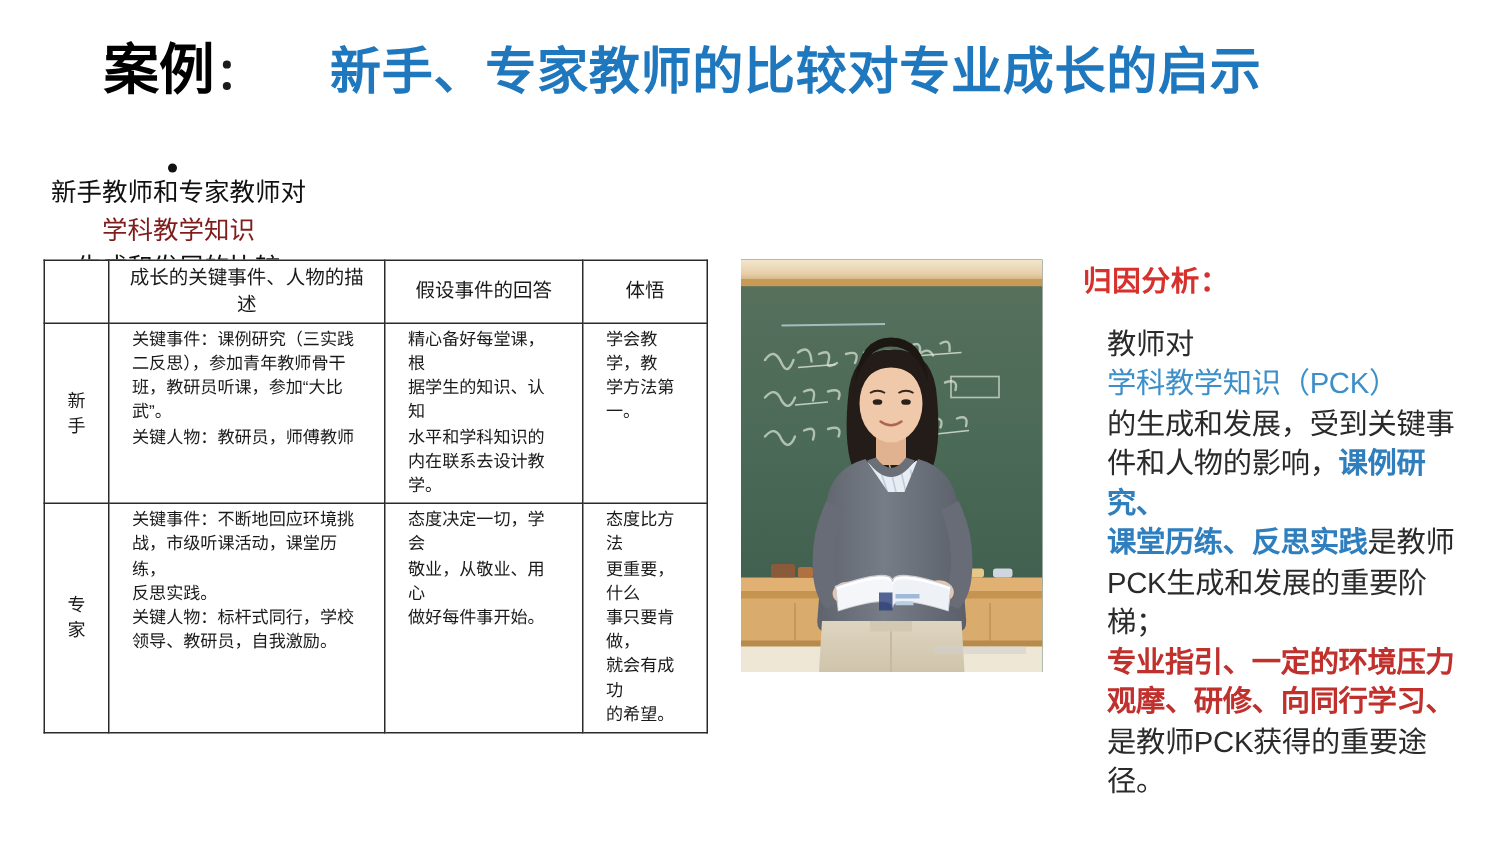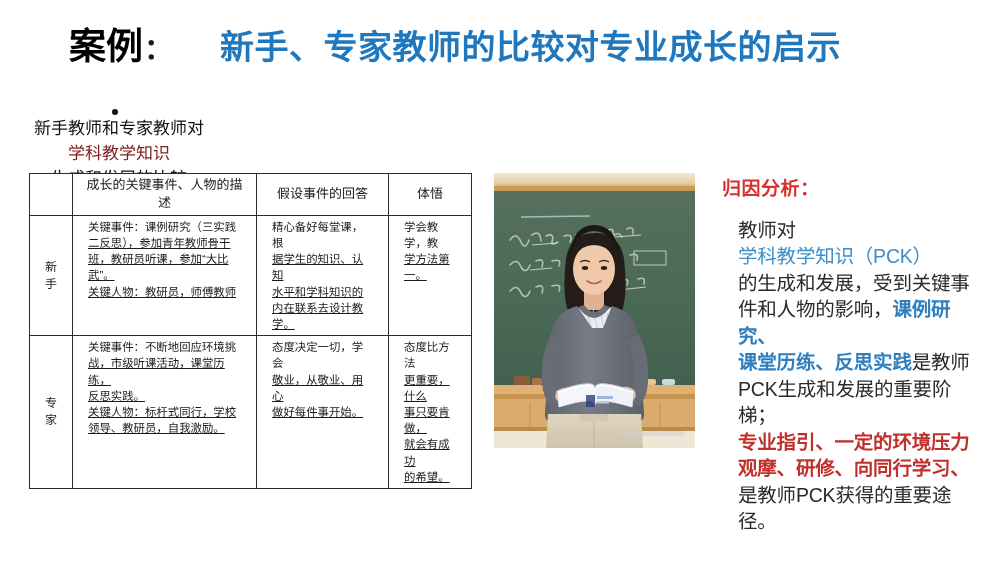--- a/index.html
+++ b/index.html
@@ -114,21 +114,21 @@
     font-size: 13px;
   }
   .case-table tbody td.role-cell {
     text-align: right;
     vertical-align: middle;
     font-size: 12px;
   }
   .case-table tbody tr.row-novice td { height: 120px; }
   .case-table tbody tr.row-expert td { height: 124px; }
   .cell-line { display: block; }
-  .cell-line + .cell-line { margin-top: 0px; text-decoration: underline; }
+  .cell-line + .cell-line { margin-top: 0px; }
 
   
   .photo {
     position: absolute;
     left: 494px;
     top: 173px;
     width: 201px;
     height: 275px;
     overflow: hidden;
     background: #4e6a58;

